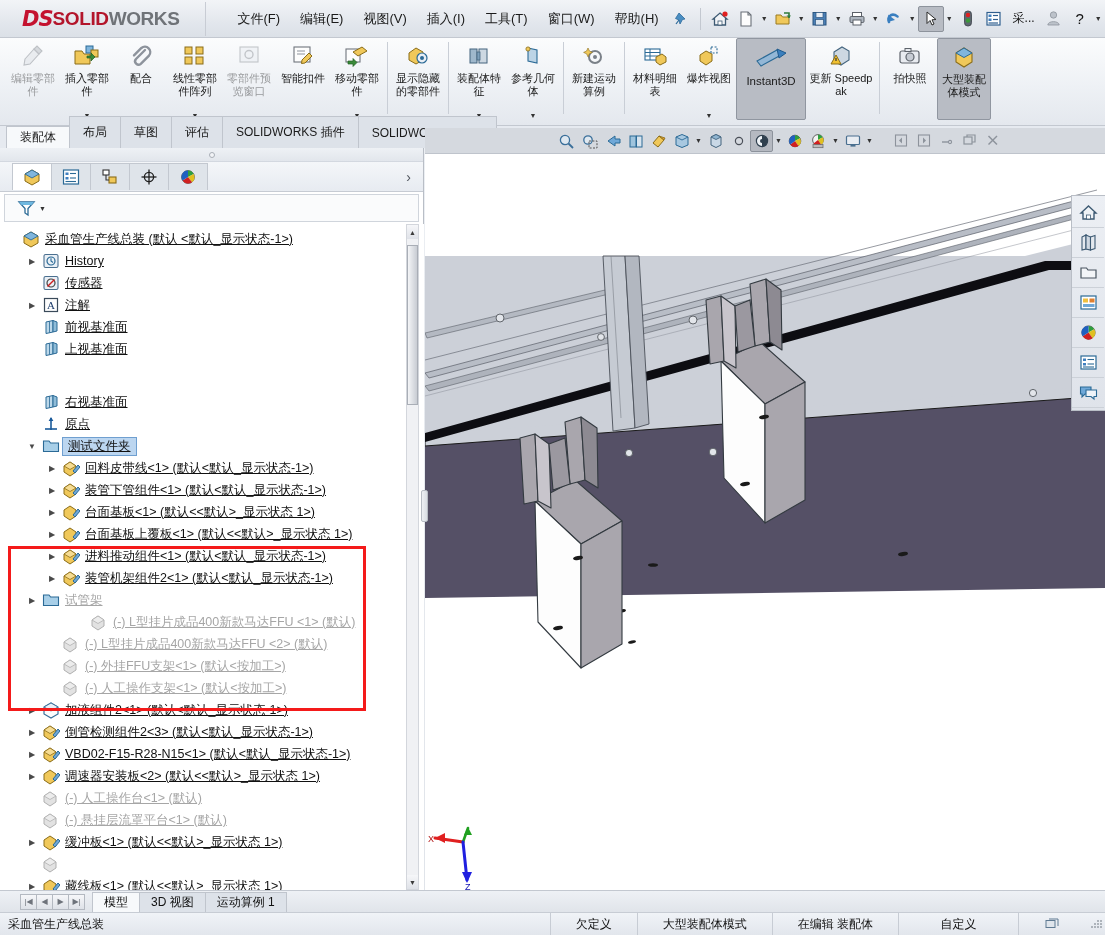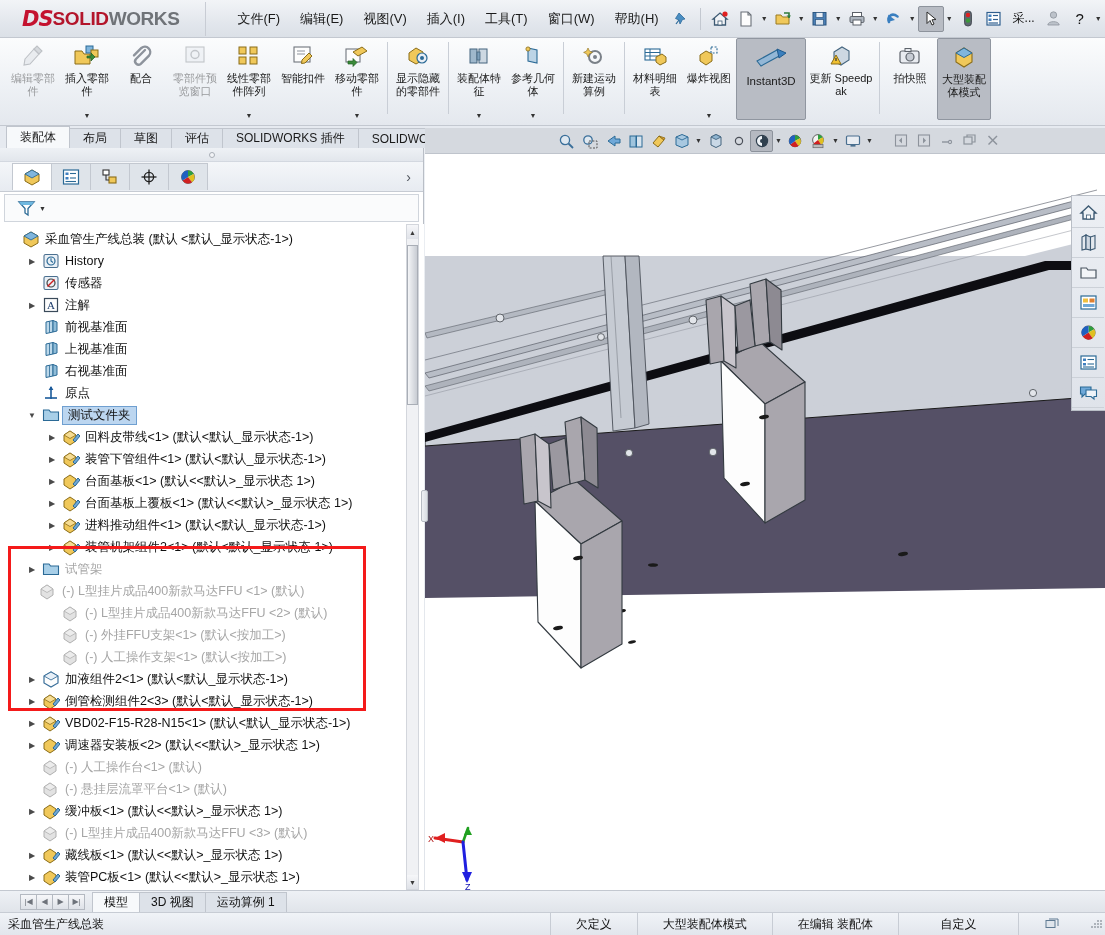--- a/index.html
+++ b/index.html
@@ -77,21 +77,21 @@
   }
   .rb-arrow { font-size: 7px; color: #333; position: absolute; bottom: 3px; }
   .rb-div { width: 1px; height: 72px; background: #c9ced6; margin: 4px 3px 0 3px; }
 
   
   .cadtabs {
     position: absolute; left: 0; top: 126px; width: 1105px; height: 22px;
     background: #e6eaf0; display: flex; align-items: flex-end; padding-left: 6px;
   }
   .cadtab {
-    height: 20px; padding: 0 13px; display: flex; align-items: center;
+    height: 32px; padding: 0 13px; display: flex; align-items: center;
     font-size: 12px; color: #1a1a1a; background: #dde2e9;
     border: 1px solid #c0c5cd; border-bottom: none; margin-right: -1px;
     cursor: default; white-space: nowrap;
   }
   .cadtab.active { background: #f7f9fb; font-weight: normal; height: 22px; }
 
   
   .leftpanel {
     position: absolute; left: 0; top: 148px; width: 424px; height: 742px;
     background: #ffffff; border-right: 1px solid #b9bec6;
@@ -125,21 +125,21 @@
     overflow: hidden; background: #fff; padding-top: 4px;
   }
   .trow {
     display: flex; align-items: center; height: 22px;
     font-size: 12.5px; color: #111; white-space: nowrap; cursor: default;
   }
   .trow.gray { color: #a6a6a6; }
   .tw { width: 16px; display: flex; align-items: center; justify-content: center;
         font-size: 8px; color: #4a4a4a; }
   .ticon { width: 22px; display: flex; align-items: center; justify-content: center; }
-  .tlabel { padding-left: 3px; }
+  .tlabel { padding-left: 3px; text-decoration: underline; }
   .tlabel.sel { background: #bcd6f0; border: 1px solid #6f9fd0; padding: 0 5px; }
 
   .redbox {
     position: absolute; left: 8px; top: 398px; width: 358px; height: 165px;
     border: 3px solid #f41a1a; pointer-events: none; z-index: 30;
   }
   .vscroll {
     position: absolute; right: 4px; top: 76px; width: 13px; height: 666px;
     background: #f0f1f4; border: 1px solid #d3d6dc;
   }
@@ -372,41 +372,41 @@
 
     <div class="rb">
       <div class="rb-ico">
         <svg width="26" height="26" viewBox="0 0 26 26">
           <path d="M17 7 L8 16 a3.4 3.4 0 0 0 4.8 4.8 L21 12.6 a5.4 5.4 0 0 0 -7.6 -7.6 L6 12.4" fill="none" stroke="#8d939c" stroke-width="2.4" stroke-linecap="round"></path>
         </svg>
       </div>
       <div class="rb-lbl">配合</div>
     </div>
 
-    <div class="rb disabled">
-      <div class="rb-ico">
-        <svg width="26" height="26" viewBox="0 0 26 26">
-          <rect x="4" y="4" width="18" height="15" fill="#e6eaf0" stroke="#7a8088" stroke-width="1.1"></rect>
-          <circle cx="13" cy="11.5" r="4" fill="none" stroke="#7a8088" stroke-width="1.4"></circle>
-        </svg>
-      </div>
-      <div class="rb-lbl">零部件预览窗口</div>
-    </div>
-
     <div class="rb">
       <div class="rb-ico">
         <svg width="28" height="26" viewBox="0 0 28 26">
           <rect x="4" y="4" width="7" height="7" fill="#f0c85a" stroke="#8a6c18" stroke-width="1"></rect>
           <rect x="15" y="4" width="7" height="7" fill="#f0c85a" stroke="#8a6c18" stroke-width="1"></rect>
           <rect x="4" y="14" width="7" height="7" fill="#f0c85a" stroke="#8a6c18" stroke-width="1"></rect>
           <rect x="15" y="14" width="7" height="7" fill="#f0c85a" stroke="#8a6c18" stroke-width="1"></rect>
         </svg>
       </div>
       <div class="rb-lbl">线性零部件阵列</div>
       <div class="rb-arrow">▼</div>
+    </div>
+
+    <div class="rb disabled">
+      <div class="rb-ico">
+        <svg width="26" height="26" viewBox="0 0 26 26">
+          <rect x="4" y="4" width="18" height="15" fill="#e6eaf0" stroke="#7a8088" stroke-width="1.1"></rect>
+          <circle cx="13" cy="11.5" r="4" fill="none" stroke="#7a8088" stroke-width="1.4"></circle>
+        </svg>
+      </div>
+      <div class="rb-lbl">零部件预览窗口</div>
     </div>
 
     <div class="rb">
       <div class="rb-ico">
         <svg width="26" height="26" viewBox="0 0 26 26">
           <rect x="4" y="4" width="16" height="15" fill="#fdfdfd" stroke="#6f757d" stroke-width="1.1"></rect>
           <line x1="7" y1="8" x2="15" y2="8" stroke="#8d939c" stroke-width="1"></line>
           <line x1="7" y1="11" x2="15" y2="11" stroke="#8d939c" stroke-width="1"></line>
           <path d="M12 17 L19 10 L22 13 L15 20 L11.5 20.5 Z" fill="#f0c85a" stroke="#8a6c18" stroke-width="1"></path>
         </svg>
@@ -684,21 +684,21 @@
           <div class="tw"></div>
           <div class="ticon">
             <svg width="18" height="18" viewBox="0 0 18 18">
               <path d="M4 4 L11 2.5 L11 14 L4 15.5 Z" fill="#bcd8ea" stroke="#2b6a96" stroke-width="1"></path>
               <path d="M11 2.5 L15 4 L15 13 L11 14 Z" fill="#8fbcd8" stroke="#2b6a96" stroke-width="1"></path>
               <line x1="7.5" y1="3.4" x2="7.5" y2="14.6" stroke="#2b6a96" stroke-width="0.8"></line>
             </svg>
           </div>
           <div class="tlabel">上视基准面</div>
         </div>
-        <div class="trow" style="padding-left: 24px;">
+        <div class="trow" style="padding-left: 24px; margin-top: 31px;">
           <div class="tw"></div>
           <div class="ticon">
             <svg width="18" height="18" viewBox="0 0 18 18">
               <path d="M4 4 L11 2.5 L11 14 L4 15.5 Z" fill="#bcd8ea" stroke="#2b6a96" stroke-width="1"></path>
               <path d="M11 2.5 L15 4 L15 13 L11 14 Z" fill="#8fbcd8" stroke="#2b6a96" stroke-width="1"></path>
               <line x1="7.5" y1="3.4" x2="7.5" y2="14.6" stroke="#2b6a96" stroke-width="0.8"></line>
             </svg>
           </div>
           <div class="tlabel">右视基准面</div>
         </div>
@@ -788,21 +788,21 @@
         </div>
         <div class="trow gray" style="padding-left: 24px;">
           <div class="tw">▶</div>
           <div class="ticon">
             <svg width="18" height="18" viewBox="0 0 18 18">
               <path d="M1.5 4 H7 L8.6 6 H16.5 V14.5 H1.5 Z" fill="#a8cfe8" stroke="#2b6a96" stroke-width="1.1"></path>
             </svg>
           </div>
           <div class="tlabel">试管架</div>
         </div>
-        <div class="trow gray" style="padding-left: 21px;">
+        <div class="trow gray" style="padding-left: 32px; margin-left: 40px;">
           <div class="tw"></div>
           <div class="ticon">
             <svg width="18" height="18" viewBox="0 0 18 18">
               <path d="M2 7 L8 3 L14 7 L14 13 L8 17 L2 13 Z" fill="#e2e2e2" stroke="#b0b0b0" stroke-width="1"></path>
               <path d="M8 3 L14 7 L8 10.5 L2 7 Z" fill="#ececec" stroke="#b0b0b0" stroke-width=".8"></path>
             </svg>
           </div>
           <div class="tlabel">(-) L型挂片成品400新款马达FFU &lt;1&gt; (默认)</div>
         </div>
         <div class="trow gray" style="padding-left: 44px;">
@@ -908,21 +908,20 @@
           <div class="tlabel">缓冲板&lt;1&gt; (默认&lt;&lt;默认&gt;_显示状态 1&gt;)</div>
         </div>
         <div class="trow gray" style="padding-left: 24px;">
           <div class="tw"></div>
           <div class="ticon">
             <svg width="18" height="18" viewBox="0 0 18 18">
               <path d="M2 7 L8 3 L14 7 L14 13 L8 17 L2 13 Z" fill="#e2e2e2" stroke="#b0b0b0" stroke-width="1"></path>
               <path d="M8 3 L14 7 L8 10.5 L2 7 Z" fill="#ececec" stroke="#b0b0b0" stroke-width=".8"></path>
             </svg>
           </div>
-          <div class="tlabel">(-) L型挂片成品400新款马达FFU &lt;3&gt; (默认)</div>
         </div>
         <div class="trow" style="padding-left: 24px;">
           <div class="tw">▶</div>
           <div class="ticon">
             <svg width="18" height="18" viewBox="0 0 18 18">
               <path d="M2 7 L8 3 L14 7 L14 13 L8 17 L2 13 Z" fill="#f0c85a" stroke="#8a6c18" stroke-width="1"></path>
               <path d="M11 12 L16 6 L18 8 L13 14 Z" fill="#6fa8d8" stroke="#2b6a96" stroke-width="1"></path>
             </svg>
           </div>
           <div class="tlabel">藏线板&lt;1&gt; (默认&lt;&lt;默认&gt;_显示状态 1&gt;)</div>

